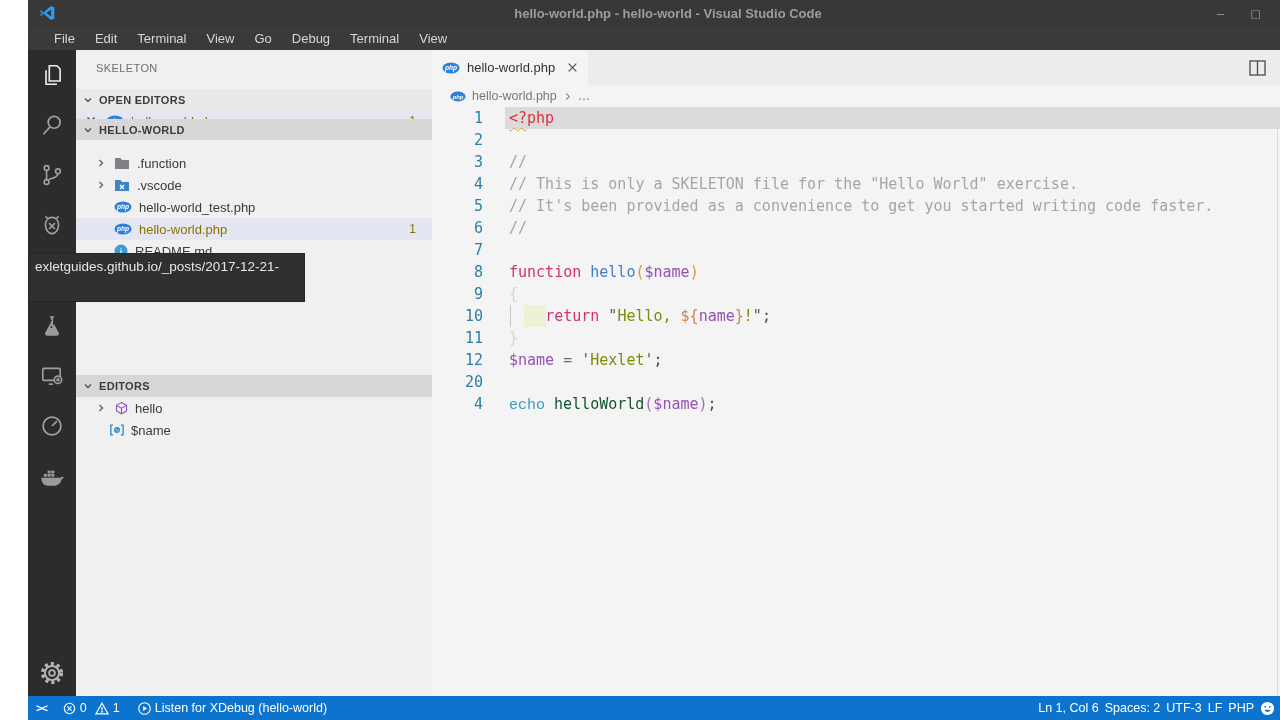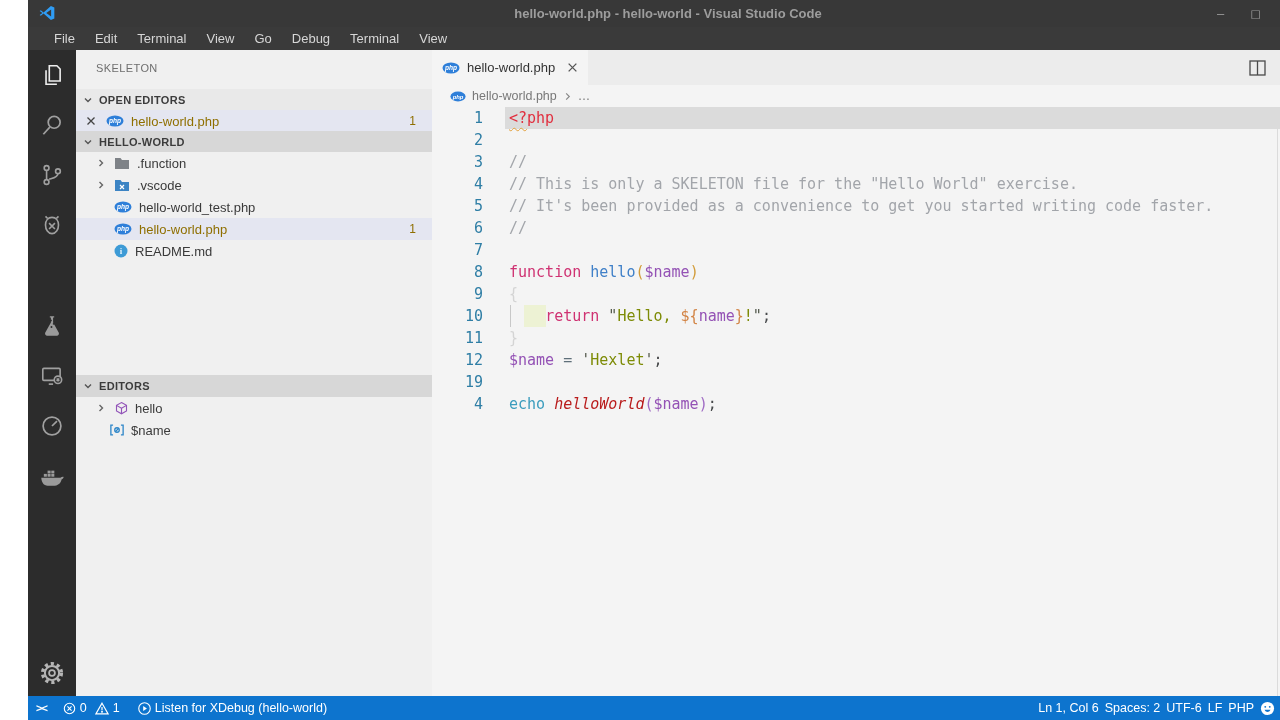--- a/index.html
+++ b/index.html
@@ -193,21 +193,21 @@
       <span style="margin-left:10px;display:flex">
           <svg width="18" height="12" viewBox="0 0 18 12">
             <ellipse cx="9" cy="6" rx="8.5" ry="5.5" fill="#2e7fd9"></ellipse>
             <text x="9" y="8.4" font-size="6.6" fill="#fff" text-anchor="middle" font-style="italic" font-weight="bold" font-family="Liberation Sans,sans-serif">php</text>
           </svg>
         </span>
       <span class="mod" style="margin-left:7px">hello-world.php</span>
       <span class="badge">1</span>
     </div>
 
-    <div class="sec-head" style="top:81px;height:21px;background:#d7d7d7">
+    <div class="sec-head" style="top:69px;height:21px;background:#d7d7d7">
       <span class="chev">
           <svg width="10" height="10" viewBox="0 0 10 10" fill="none" stroke="#555" stroke-width="1.4">
             <path d="M2 3.5l3 3 3-3"></path>
           </svg>
         </span>
       <span>HELLO-WORLD</span>
     </div>
 
     <div class="row" style="top:102px">
       <span style="margin-left:20px;display:flex">
@@ -299,20 +299,21 @@
             <path d="M4.5 2.5H2v11h2.5"></path>
             <path d="M13.5 2.5H16v11h-2.5"></path>
             <circle cx="9" cy="8" r="2.6"></circle>
             <path d="M7 10l4-4"></path>
           </svg>
         </span>
       <span style="margin-left:6px">$name</span>
     </div>
   </div>
 
+  <div class="tooltip">exletguides.github.io/_posts/2017-12-21-</div>
 
   <div class="editor">
     <div class="tabs">
       <div class="tab">
         <span style="display:flex">
             <svg width="18" height="12" viewBox="0 0 18 12">
               <ellipse cx="9" cy="6" rx="8.5" ry="5.5" fill="#2e7fd9"></ellipse>
               <text x="9" y="8.4" font-size="6.6" fill="#fff" text-anchor="middle" font-style="italic" font-weight="bold" font-family="Liberation Sans,sans-serif">php</text>
             </svg>
           </span>
@@ -362,22 +363,22 @@
         <div class="line"><span class="ln">3</span><span class="codecontent"><span style="color: rgb(162, 165, 170);">//</span></span></div>
         <div class="line"><span class="ln">4</span><span class="codecontent"><span style="color: rgb(162, 165, 170);">// This is only a SKELETON file for the "Hello World" exercise.</span></span></div>
         <div class="line"><span class="ln">5</span><span class="codecontent"><span style="color: rgb(162, 165, 170);">// It's been provided as a convenience to get you started writing code faster.</span></span></div>
         <div class="line"><span class="ln">6</span><span class="codecontent"><span style="color: rgb(162, 165, 170);">//</span></span></div>
         <div class="line"><span class="ln">7</span><span class="codecontent"></span></div>
         <div class="line"><span class="ln">8</span><span class="codecontent"><span style="color: rgb(207, 50, 114);">function </span><span style="color: rgb(64, 128, 200);">hello</span><span style="color: rgb(210, 156, 58);">(</span><span style="color: rgb(148, 82, 181);">$name</span><span style="color: rgb(210, 156, 58);">)</span></span></div>
         <div class="line"><span class="ln">9</span><span class="codecontent"><span style="color: rgb(212, 212, 212);">{</span></span></div>
         <div class="line"><div class="guide" style="left: 78px;"></div><div class="guide" style="left: 97px;"></div><div class="indent-block"></div><span class="ln">10</span><span class="codecontent"><span style="color: rgb(56, 58, 60);">    </span><span style="color: rgb(207, 50, 114);">return </span><span style="color: rgb(85, 91, 78);">"</span><span style="color: rgb(125, 139, 6);">Hello, </span><span style="color: rgb(210, 132, 69);">${</span><span style="color: rgb(148, 82, 181);">name</span><span style="color: rgb(210, 132, 69);">}</span><span style="color: rgb(125, 139, 6);">!</span><span style="color: rgb(85, 91, 78);">"</span><span style="color: rgb(70, 72, 74);">;</span></span></div>
         <div class="line"><span class="ln">11</span><span class="codecontent"><span style="color: rgb(212, 212, 212);">}</span></span></div>
         <div class="line"><span class="ln">12</span><span class="codecontent"><span style="color: rgb(148, 82, 181);">$name</span><span style="color: rgb(56, 58, 60);"> </span><span style="color: rgb(94, 111, 121);">=</span><span style="color: rgb(56, 58, 60);"> </span><span style="color: rgb(85, 91, 78);">'</span><span style="color: rgb(125, 139, 6);">Hexlet</span><span style="color: rgb(85, 91, 78);">'</span><span style="color: rgb(70, 72, 74);">;</span></span></div>
-        <div class="line"><span class="ln">19</span><span class="codecontent"></span></div>
-        <div class="line"><span class="ln">4</span><span class="codecontent"><span style="color: rgb(58, 156, 189);">echo </span><span style="color: #b91c1c; font-style: italic;">helloWorld</span><span style="color: rgb(160, 108, 196);">(</span><span style="color: rgb(148, 82, 181);">$name</span><span style="color: rgb(160, 108, 196);">)</span><span style="color: rgb(70, 72, 74);">;</span></span></div>
+        <div class="line"><span class="ln">20</span><span class="codecontent"></span></div>
+        <div class="line"><span class="ln">4</span><span class="codecontent"><span style="color: rgb(58, 156, 189); font-family: Liberation Mono, monospace;">echo </span><span style="color: #14532d;">helloWorld</span><span style="color: rgb(160, 108, 196);">(</span><span style="color: rgb(148, 82, 181);">$name</span><span style="color: rgb(160, 108, 196);">)</span><span style="color: rgb(70, 72, 74);">;</span></span></div>
       </div>
 
     <div class="ruler" style="left:845px"></div>
     <div class="ruler" style="left:862px"></div>
     <div class="cursor-marker"></div>
     <div class="warn-marker"></div>
   </div>
 
   <div class="statusbar" style="background: rgb(13, 116, 206);">
     <div class="sb-left">
@@ -401,21 +402,21 @@
         <svg width="13" height="13" viewBox="0 0 14 14">
             <circle cx="7" cy="7" r="6.2" fill="none" stroke="#fff" stroke-width="1.2"></circle>
             <path d="M5.6 4.4l4 2.6-4 2.6z" fill="#fff"></path>
           </svg>
         <span>Listen for XDebug (hello-world)</span>
       </span>
     </div>
     <div class="sb-right">
       <span class="sb-item">Ln 1, Col 6</span>
       <span class="sb-item">Spaces: 2</span>
-      <span class="sb-item">UTF-6</span>
+      <span class="sb-item">UTF-3</span>
       <span class="sb-item">LF</span>
       <span class="sb-item">PHP</span>
       <span class="sb-item">
         <svg width="15" height="15" viewBox="0 0 16 16">
             <circle cx="8" cy="8" r="7" fill="#fff"></circle>
             <circle cx="5.6" cy="6.2" r="1" fill="#0d74ce"></circle>
             <circle cx="10.4" cy="6.2" r="1" fill="#0d74ce"></circle>
             <path d="M4.8 9.4c.8 1.6 2 2.4 3.2 2.4s2.4-.8 3.2-2.4z" fill="#0d74ce"></path>
           </svg>
       </span>

